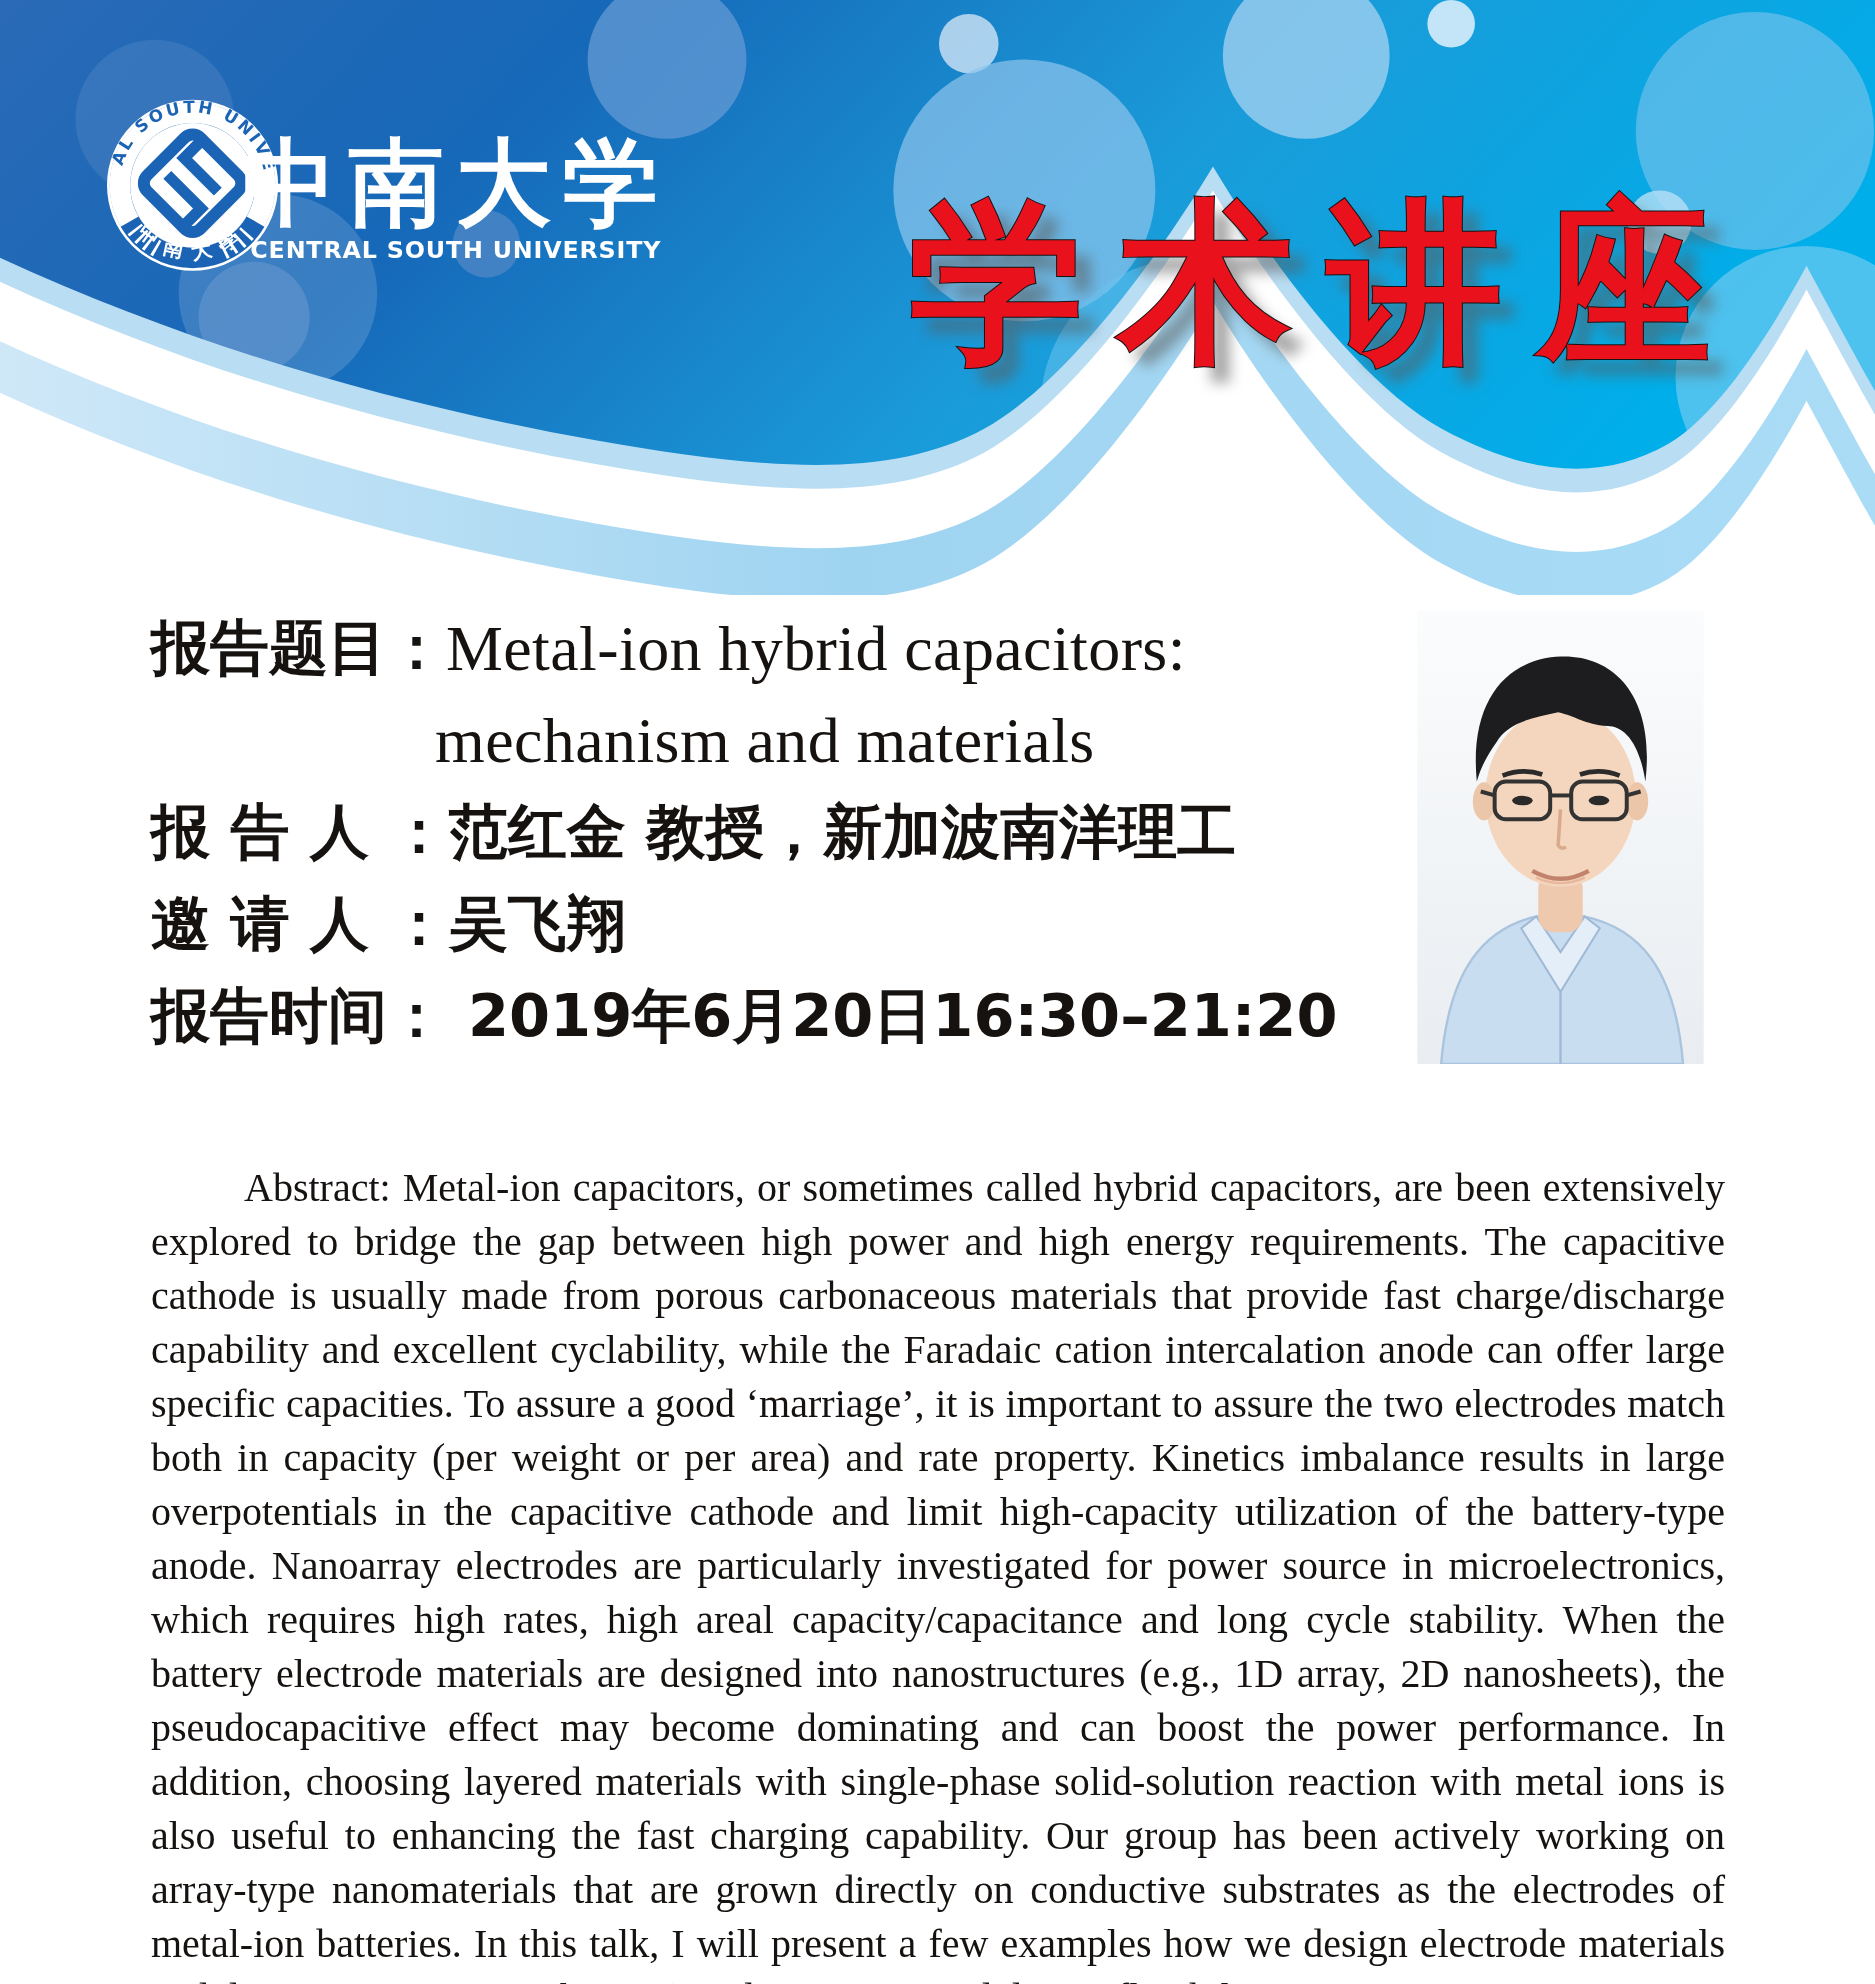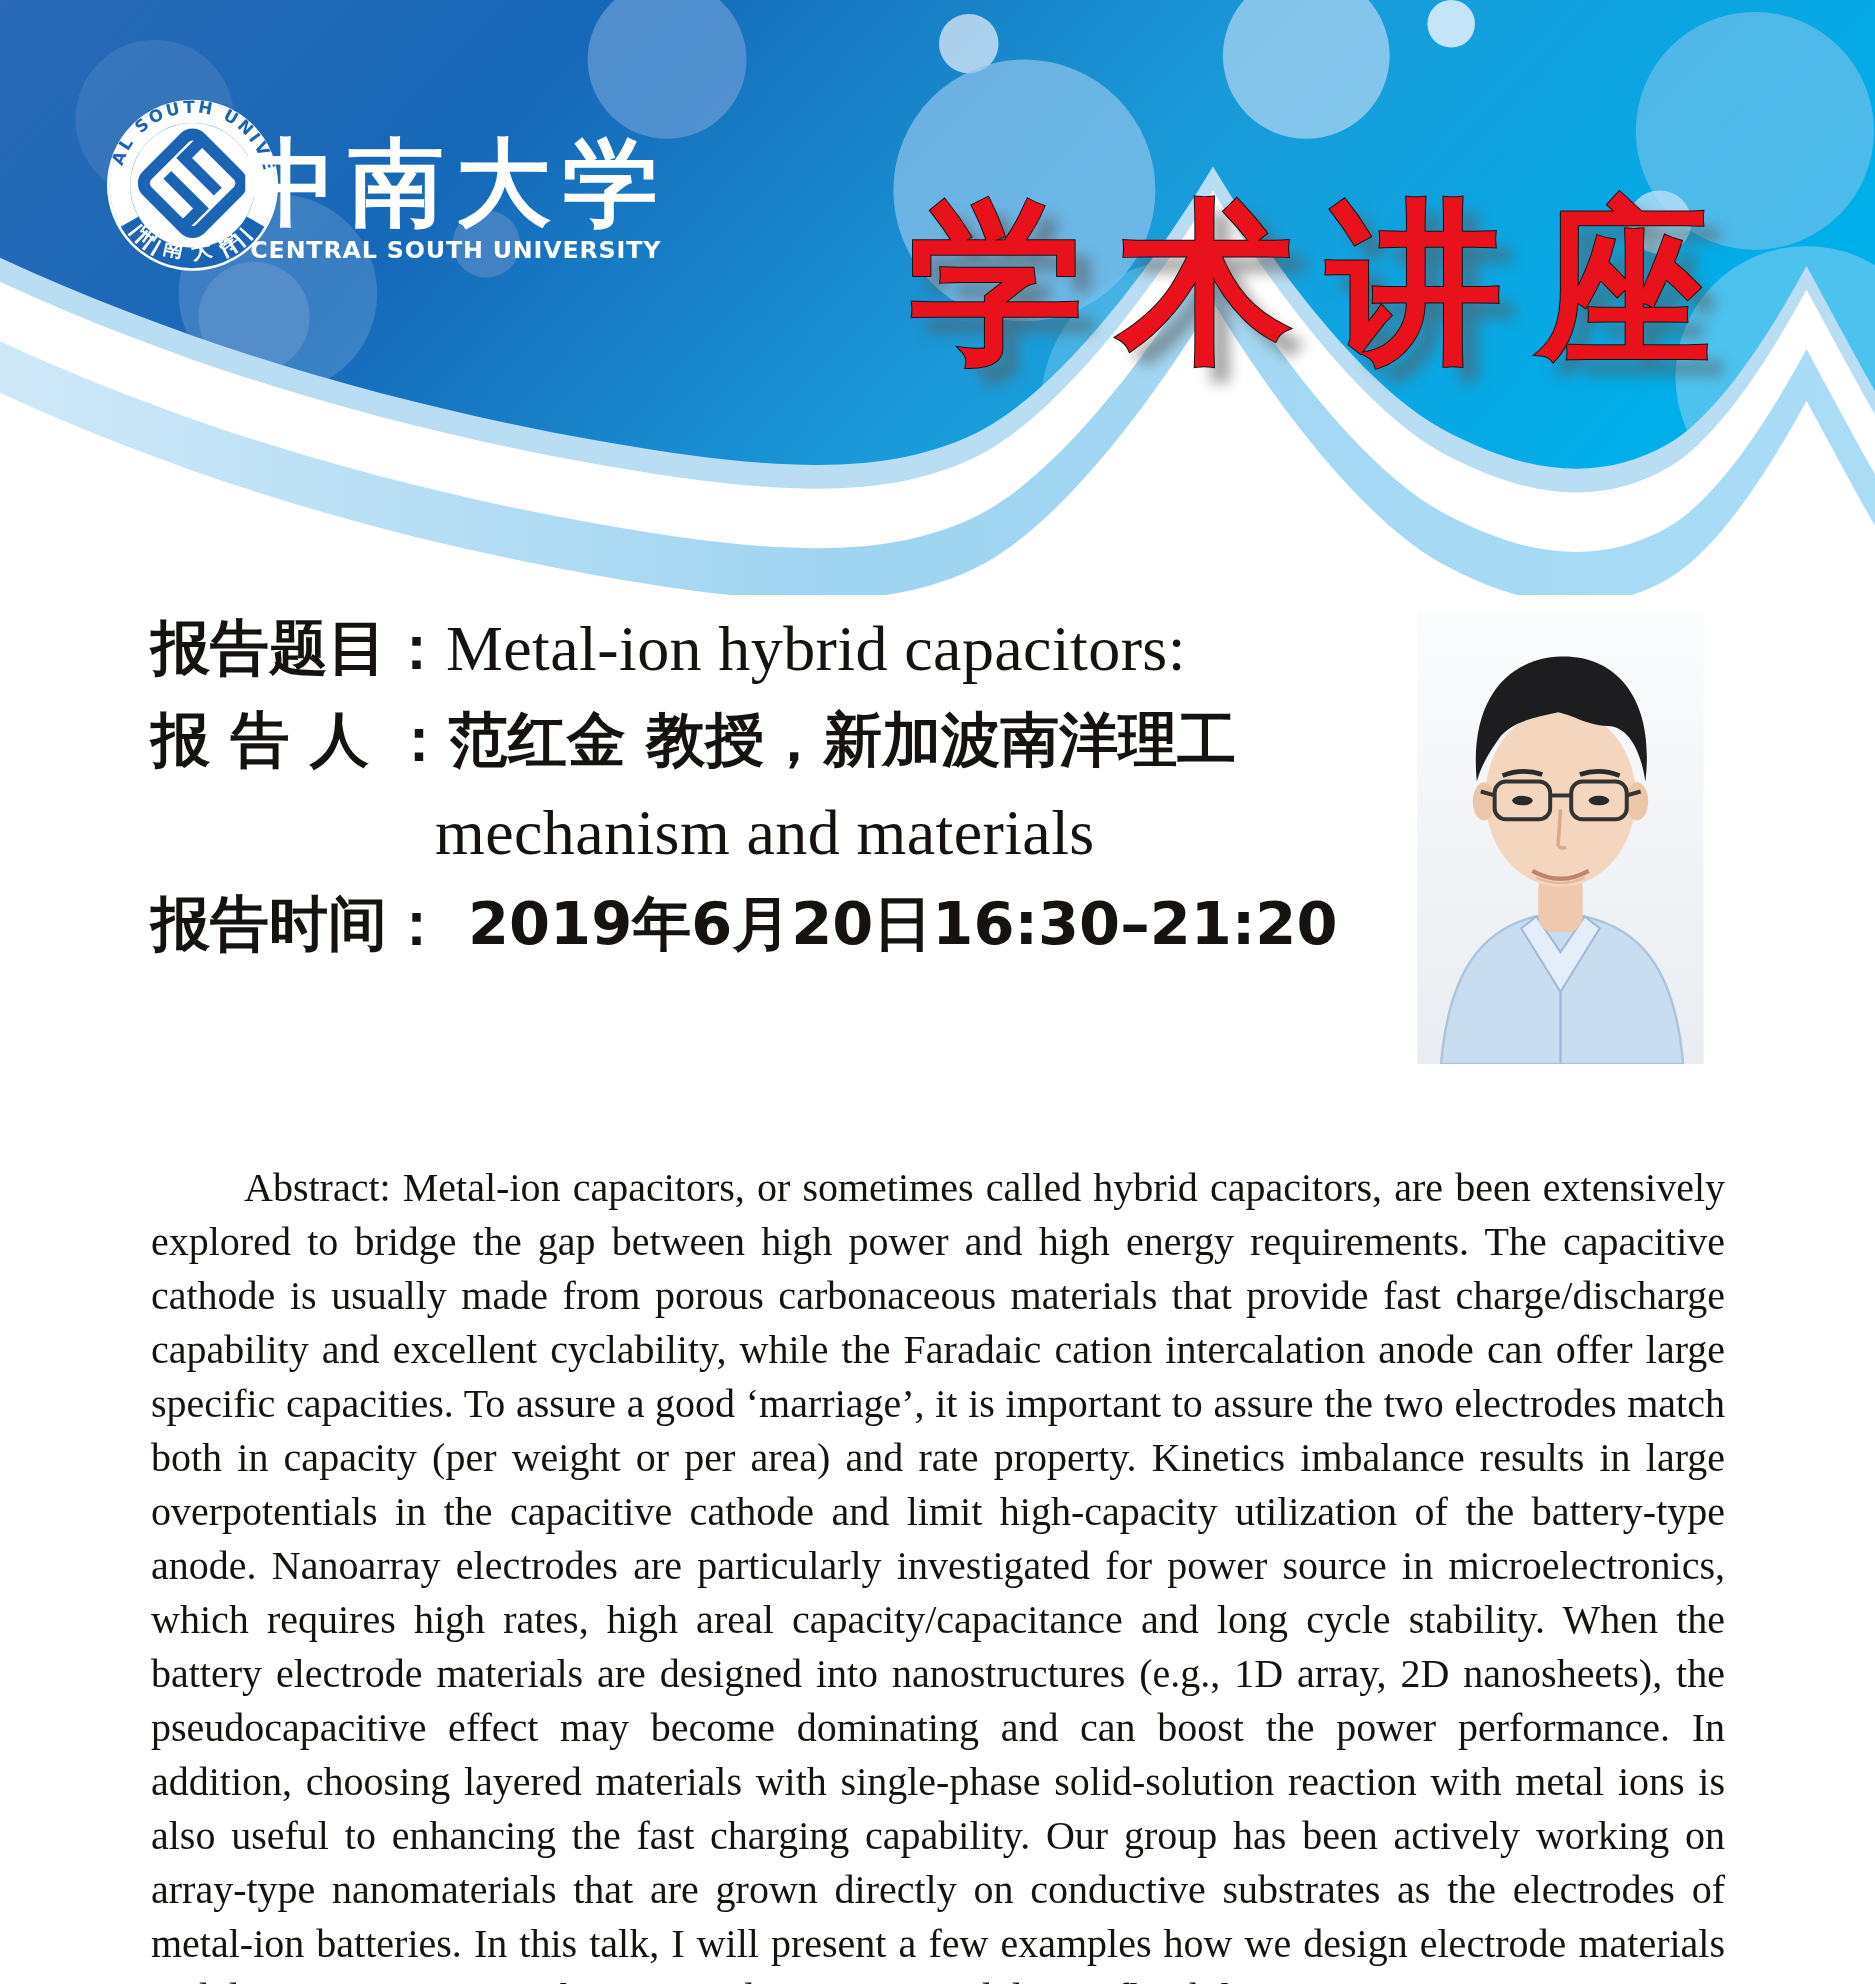--- a/index.html
+++ b/index.html
@@ -121,27 +121,31 @@
 
     <text x="2330" y="905" font-size="440" font-weight="bold" fill="#5a5a5a" opacity="0.55" filter="url(#soft)" textLength="2020" lengthAdjust="spacing" font-family="DejaVu Sans, sans-serif">学 术 讲 座</text>
     <text x="2290" y="865" font-size="440" font-weight="bold" fill="#e8111c" stroke="#141414" stroke-width="5" paint-order="stroke" textLength="2020" lengthAdjust="spacing" font-family="DejaVu Sans, sans-serif">学 术 讲 座</text>
   </svg>
 
   <div class="details">
     <div class="row en">
       <span class="lbl">报告题目：</span>
       <span class="val">Metal-ion hybrid capacitors:</span>
     </div>
+    <div class="row en">
+      <span class="lbl"></span>
+      <span class="val">mechanism and materials</span>
+    </div>
     <div class="row">
       <span class="lbl">报 告 人 ：</span>
       <span class="val">范红金 教授，新加波南洋理工</span>
     </div>
-    <div class="row en">
-      <span class="lbl"></span>
-      <span class="val">mechanism and materials</span>
+    <div class="row">
+      <span class="lbl">邀 请 人 ：</span>
+      <span class="val">吴飞翔</span>
     </div>
     <div class="row time">
       <span class="lbl">报告时间：</span>
       <span class="val">2019年6月20日16:30–21:20</span>
     </div>
   </div>
 
   <div class="photo">
     <svg viewBox="0 0 722 1142" aria-hidden="true">
       <defs>

